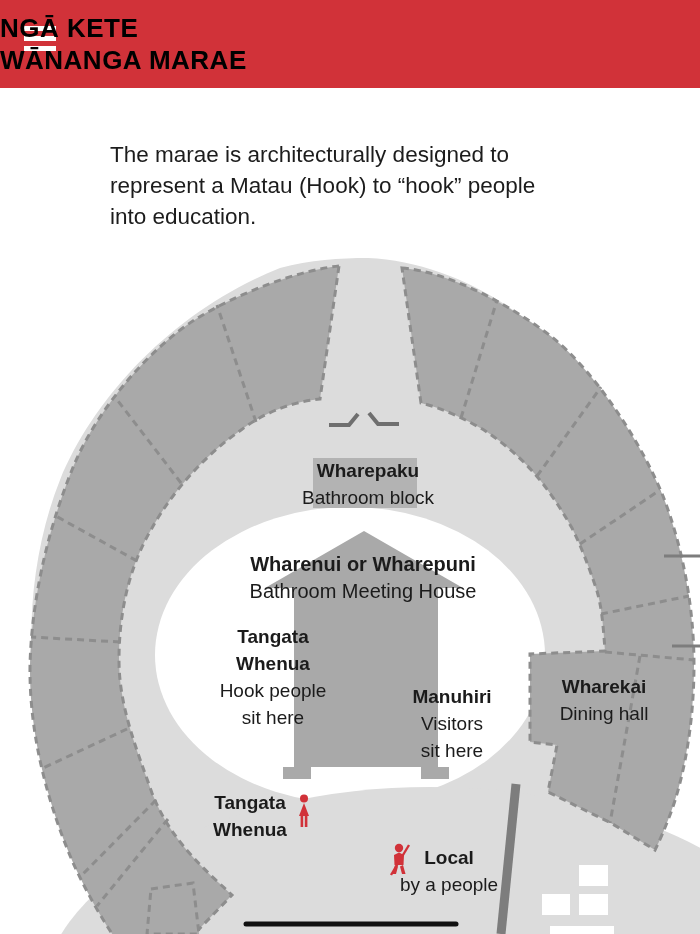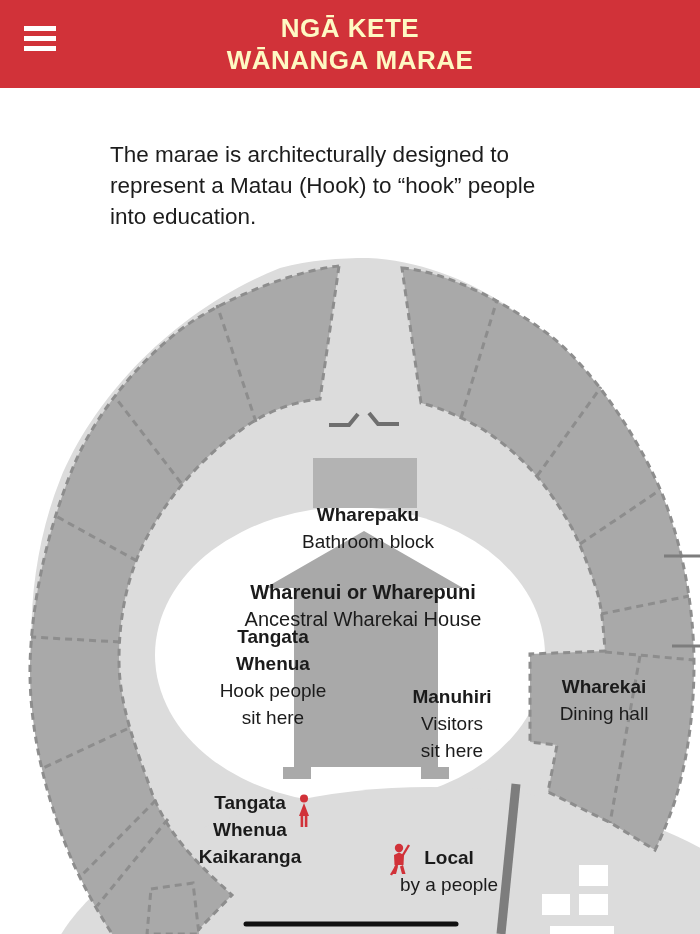--- a/index.html
+++ b/index.html
@@ -17,40 +17,40 @@
   .menu-btn{
     position:absolute;left:24px;top:22px;width:36px;height:36px;
     cursor:pointer;
   }
   .menu-btn .bar{
     display:block;width:32px;height:5px;background:#ffffff;margin:0 0 5px 0;
   }
   .menu-btn .bar:first-child{margin-top:4px;}
   .app-title{
     position:absolute;left:0;top:12px;width:700px;
-    text-align:center;color:#fef9c3;font-weight:bold;
+    text-align:left;color:#000000;font-weight:bold;
     font-size:26px;line-height:32px;letter-spacing:0.5px;
   }
   .app-title span{display:block;}
   
   .intro{
     position:absolute;left:110px;top:116px;width:458px;
     font-size:22.5px;line-height:31px;color:#1c1c1c;z-index:4;
   }
   .intro b{font-weight:normal;}
   
   .diagram-svg{position:absolute;left:0;top:0;z-index:1;}
   .lbl{
     position:absolute;transform:translateX(-50%);
     text-align:center;font-size:19px;line-height:27px;
     color:#1b1b1b;z-index:3;white-space:nowrap;
   }
   .lbl span{display:block;}
   .lbl .b{font-weight:bold;}
-  .lbl-lg{font-size:20px;line-height:27px;margin-top:28px;}
+  .lbl-lg{font-size:20px;line-height:27px;}
   .figure-icon{position:absolute;z-index:3;}
 </style>
 </head>
 <body>
 
 <svg class="diagram-svg" width="700" height="934" viewBox="0 0 700 934">
 
   <path d="M368,258 C455,262 545,315 605,405 C655,480 690,570 690,665
            C690,745 675,795 655,840 C670,848 688,854 700,860
            L700,934 L128,934 C95,885 60,800 40,720 C25,655 28,560 60,480
@@ -133,28 +133,28 @@
   <h1 class="app-title" style="margin:0;">
     <span>NGĀ KETE</span>
     <span>WĀNANGA MARAE</span>
   </h1>
 </header>
 
 <p class="intro">
   <span>The </span><b>marae</b><span> is architecturally designed to represent a </span><b>Matau</b><span> (Hook) to “hook” people into education.</span>
 </p>
 
-<div class="lbl" style="left:368px;top:457px;margin-top:44px;">
+<div class="lbl" style="left:368px;top:457px;">
   <span class="b">Wharepaku</span>
   <span>Bathroom block</span>
 </div>
 
 <div class="lbl lbl-lg" style="left:363px;top:551px;">
   <span class="b">Wharenui or Wharepuni</span>
-  <span>Ancestral Wharekai House</span>
+  <span>Bathroom Meeting House</span>
 </div>
 
 <div class="lbl" style="left:273px;top:623px;">
   <span class="b">Tangata</span>
   <span class="b">Whenua</span>
   <span>Hook people</span>
   <span>sit here</span>
 </div>
 
 <div class="lbl" style="left:452px;top:683px;">
@@ -164,21 +164,20 @@
 </div>
 
 <div class="lbl" style="left:604px;top:673px;">
   <span class="b">Wharekai</span>
   <span>Dining hall</span>
 </div>
 
 <div class="lbl" style="left:250px;top:789px;">
   <span class="b">Tangata</span>
   <span class="b">Whenua</span>
-  <span class="b">Kaikaranga</span>
 </div>
 
 <div class="lbl" style="left:449px;top:844px;">
   <span class="b">Local</span>
   <span>by a people</span>
 </div>
 
 <svg class="figure-icon" style="left:295px;top:794px;" width="18" height="40" viewBox="0 0 18 40">
   <circle cx="9" cy="4.5" r="4" fill="#d13239"></circle>
   <path d="M9,9 L14,22 L4,22 Z" fill="#d13239"></path>

